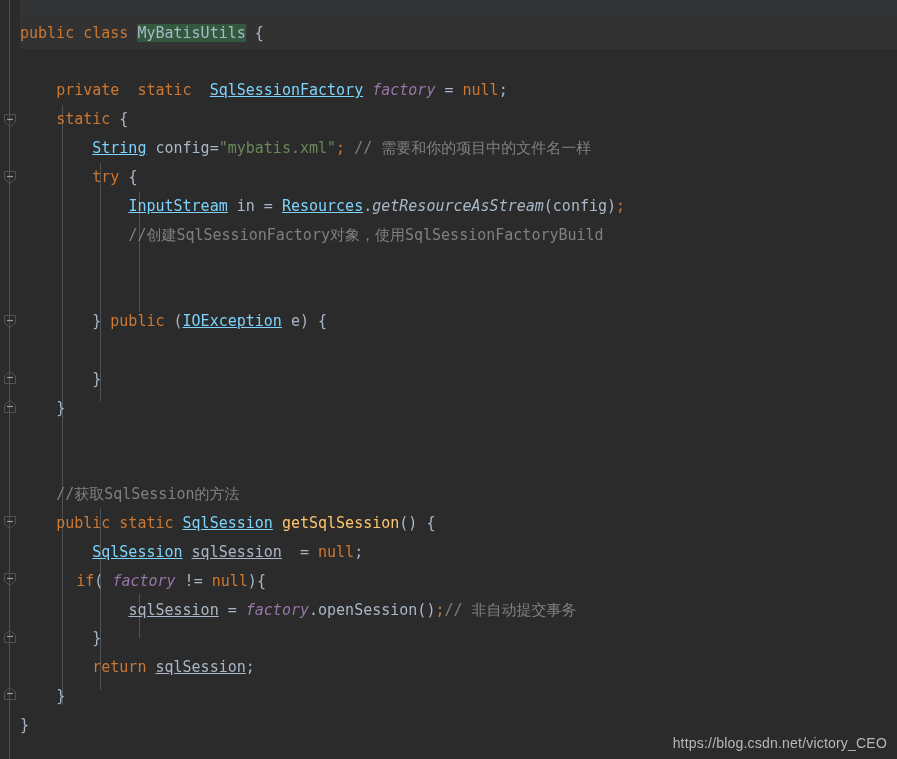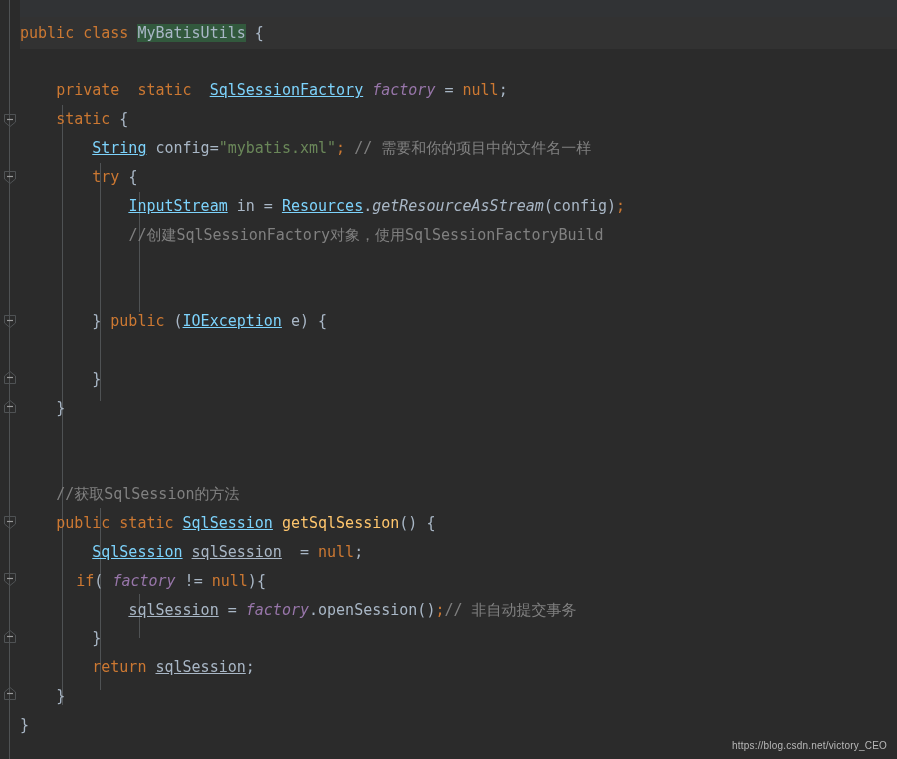--- a/index.html
+++ b/index.html
@@ -44,21 +44,21 @@
   .str{color:#6a8759;}
   .cmt{color:#808080;margin-top:12px;}
   .brc{color:#a9b7c6;}
   .und{text-decoration:underline;text-decoration-color:#a9b7c6;}
   .hl{background:#32593d;}
 
   
   .watermark{
     position:absolute;right:10px;bottom:8px;
     font-family:"Liberation Sans",sans-serif;
-    font-size:10px;color:#b8b8b8;letter-spacing:.2px;
+    font-size:14px;color:#b8b8b8;letter-spacing:.2px;
   }
 </style>
 </head>
 <body>
 
 <div id="editor">
 
   <div class="top-strip"></div>
   <div class="caret-row"></div>
 

